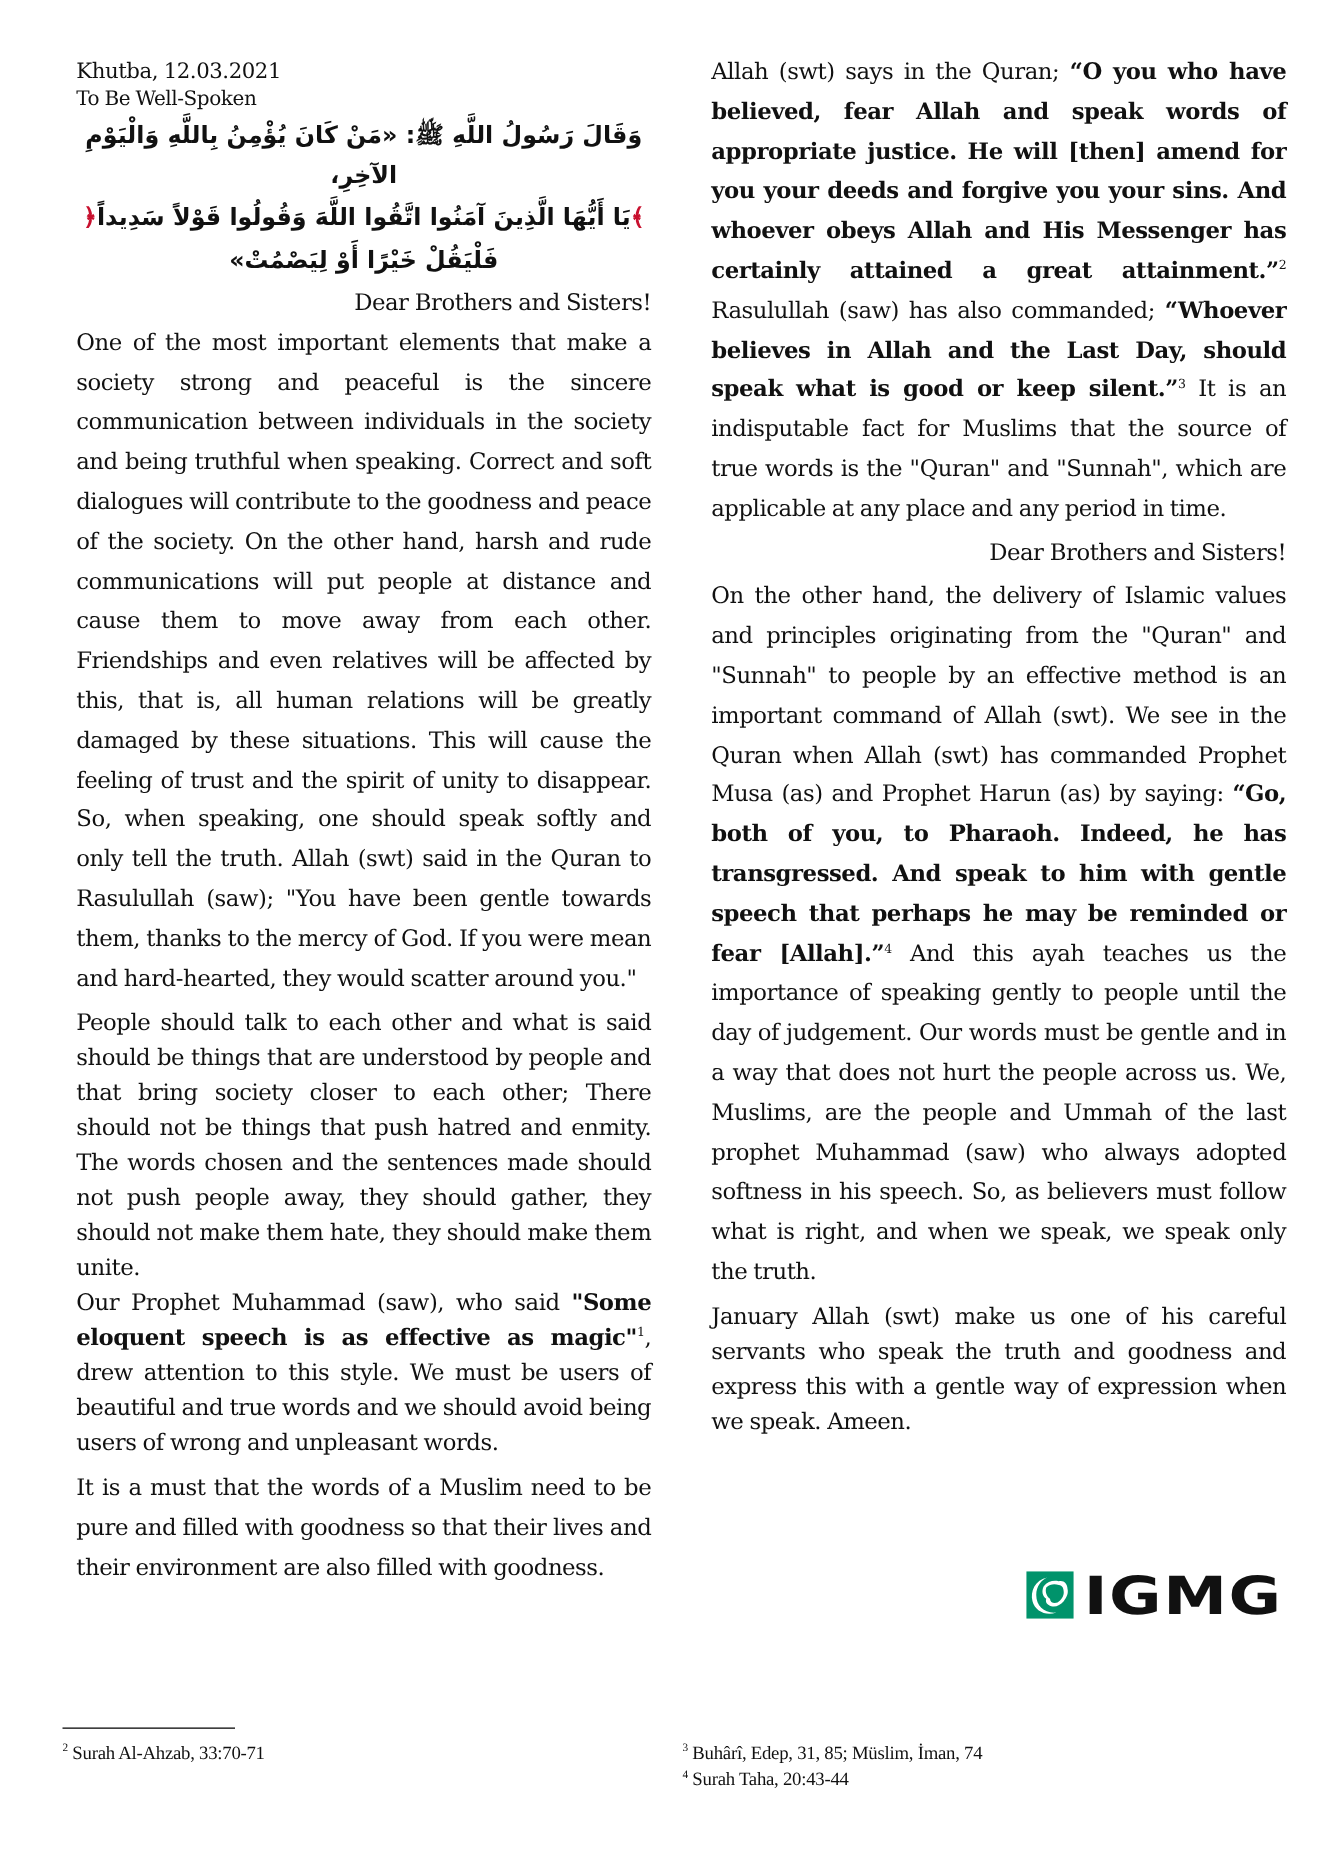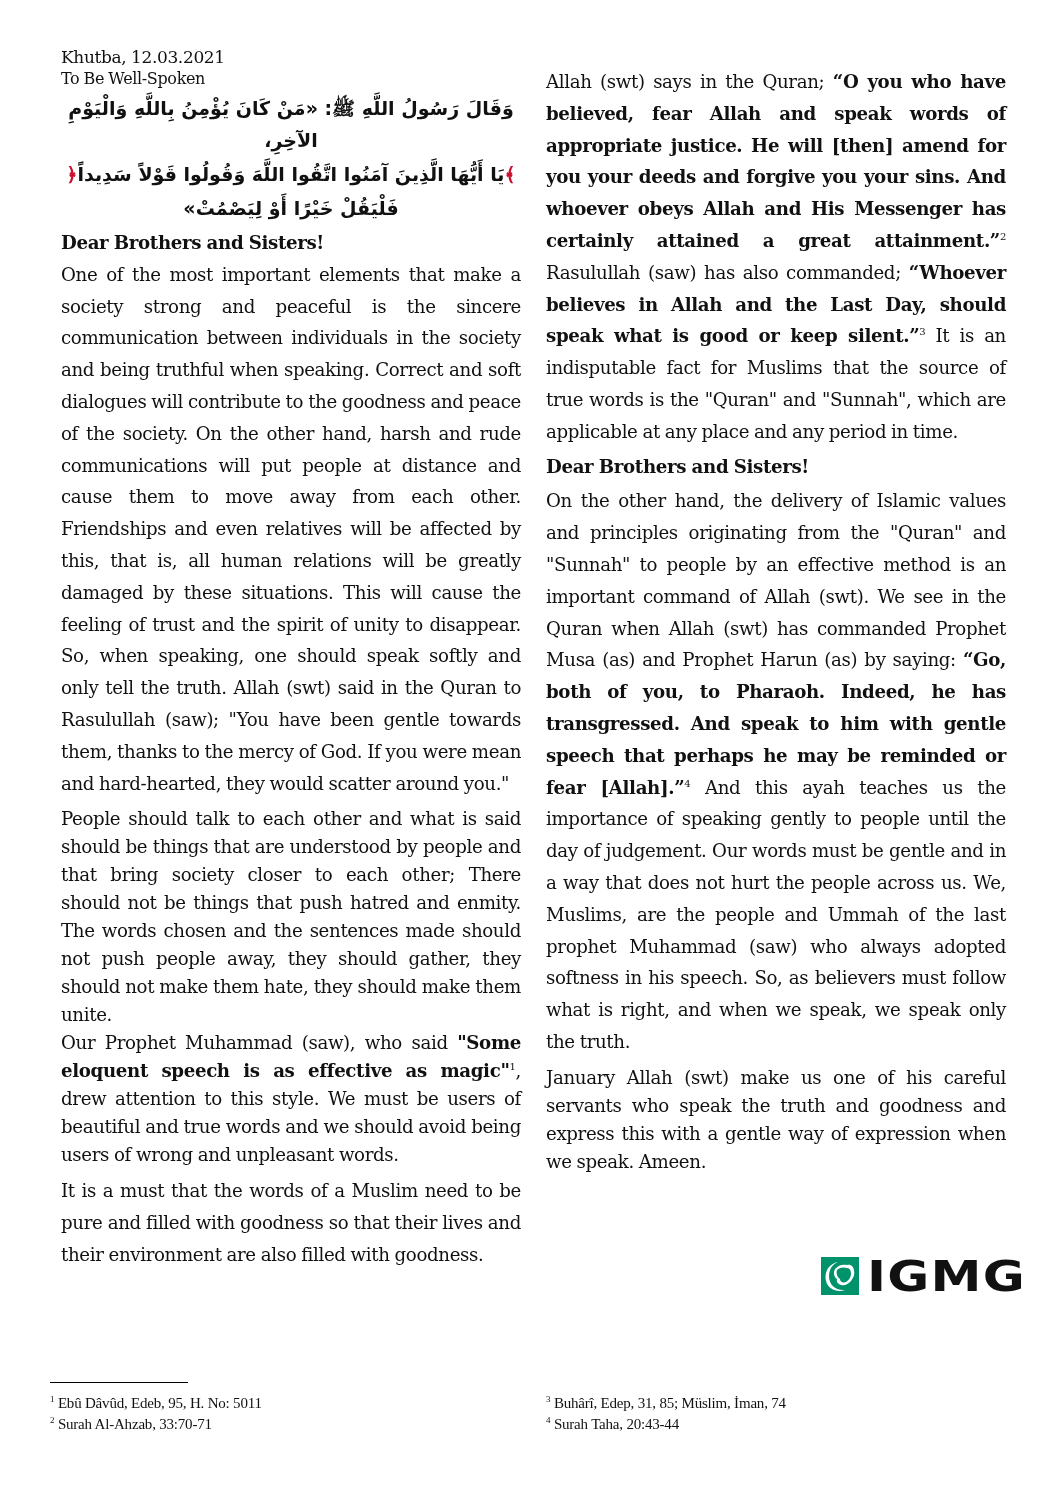--- a/index.html
+++ b/index.html
@@ -9,32 +9,32 @@
       color: #111;
     }
     .col {
       position: absolute; top: 46px; width: 460px;
       font-size: 18.2px; line-height: 31.8px;
       text-align: justify;
       letter-spacing: -0.35px;
       word-spacing: -0.5px;
     }
     .col.left { left: 61px; }
-    .col.right { left: 546px; margin-top: 24px; }
+    .col.right { left: 569px; }
     p { margin: 0; }
     b { font-weight: bold; }
     .meta-date { font-size: 17px; line-height: 22px; text-align: left; }
     .meta-title { font-size: 16px; line-height: 22px; font-weight: normal; text-align: left; }
     .arabic {
       direction: rtl; text-align: center; font-family: "DejaVu Sans", sans-serif;
       font-weight: bold; font-size: 19px; line-height: 32px; letter-spacing: 0;
       word-spacing: 0; margin-top: 2px;
     }
     .orn { color: #c8102e; }
-    .heading { font-weight: bold; text-align: left; }
+    .heading { font-weight: normal; text-align: right; }
     .tight { line-height: 28px; }
     .gap-s { margin-top: 3px; }
     .gap-m { margin-top: 6px; }
     sup { font-size: 10px; line-height: 0; vertical-align: 7px; }
     .fn-rule {
       position: absolute; left: 50px; top: 1382px; width: 138px; height: 0;
       border-top: 1.5px solid #000;
     }
     .footnotes {
       position: absolute; top: 1393px; width: 440px;
@@ -87,19 +87,18 @@
     <rect x="0" y="0" width="38" height="38" fill="#00936b"></rect>
     <path d="M17 5 C7 7 3 16 5 24 C7 32 16 36 24 33 C15 34 8 28 8 19 C8 12 12 7 17 5 Z" fill="#ffffff"></path>
     <path d="M14 12 C17 8 22 7 26 8 C30 7 33 10 33 14 C34 18 32 21 30 24 C27 27 24 29 20 28 C17 27 15 25 16 22 C13 20 12 16 14 12 Z" fill="#ffffff"></path>
     <path d="M16 13 C19 10 23 10 26 11 C29 11 30 14 30 17 C30 20 28 23 25 25 C22 26 19 25 19 22 C16 20 15 16 16 13 Z" fill="#00936b"></path>
   </svg>
   <span class="logo-text">IGMG</span>
 </div>
 
 <div class="fn-rule"></div>
 <div class="footnotes left">
-  <div><sup>1</sup> <span>Ebû Dâvûd, Edeb, 95, H. No: 5011</span></div>
   <div><sup>2</sup> <span>Surah Al-Ahzab, 33:70-71</span></div>
 </div>
 <div class="footnotes right">
   <div><sup>3</sup> <span>Buhârî, Edep, 31, 85; Müslim, İman, 74</span></div>
   <div><sup>4</sup> <span>Surah Taha, 20:43-44</span></div>
 </div>
 
 </body></html>

